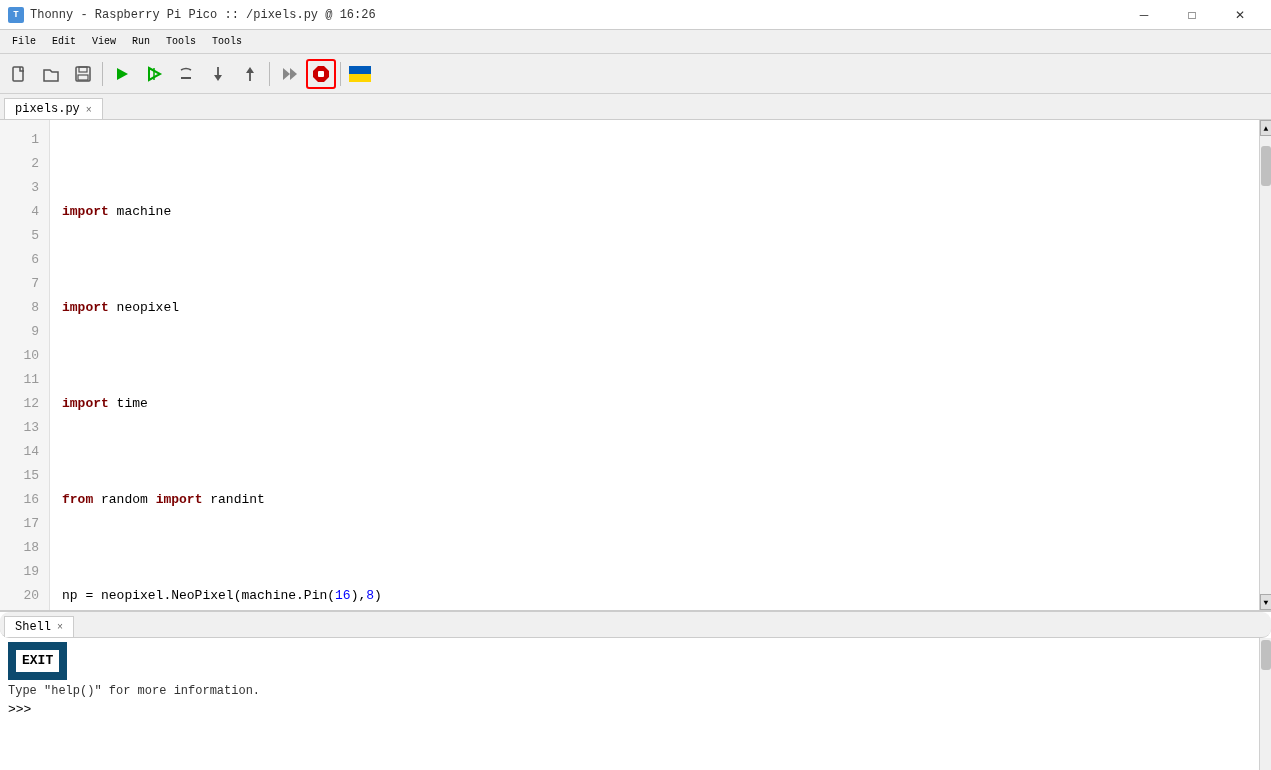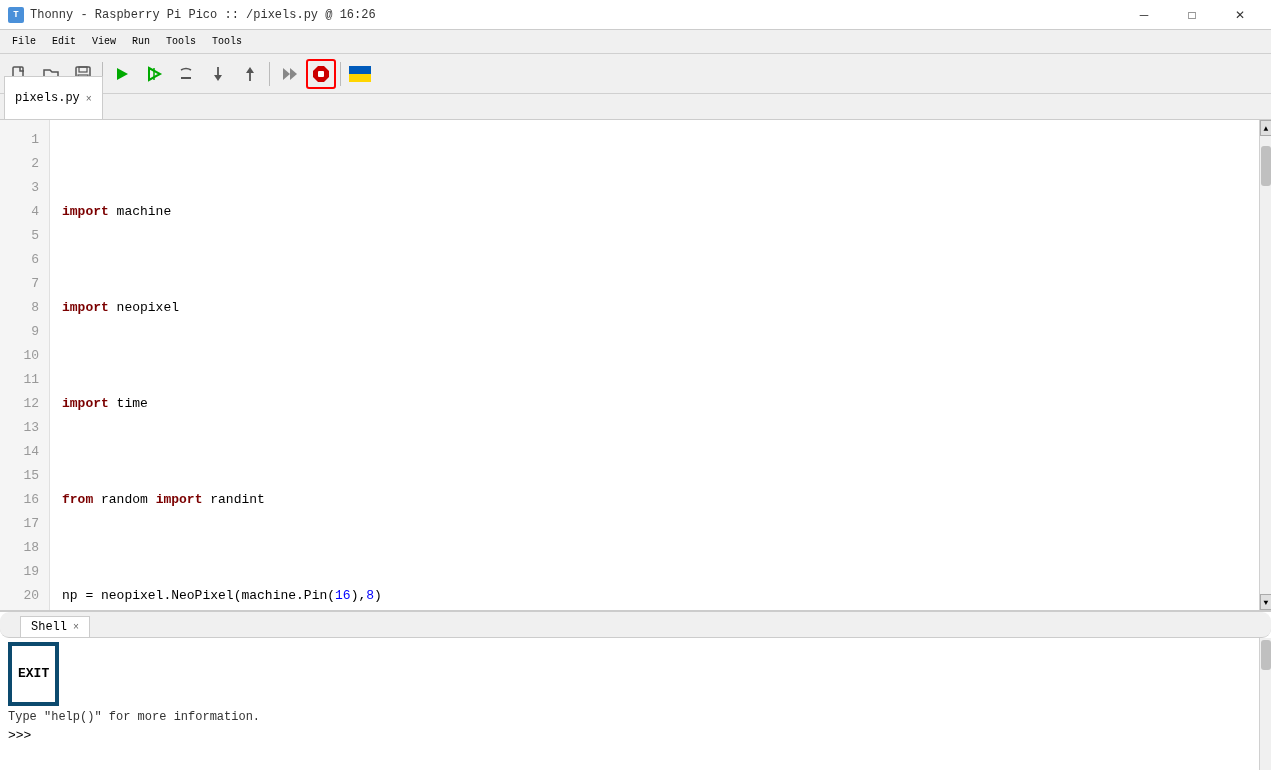--- a/index.html
+++ b/index.html
@@ -113,21 +113,21 @@
       background: #f0f0f0;
       height: 26px;
       display: flex;
       align-items: flex-end;
       padding: 0 4px;
       border-bottom: 1px solid #ccc;
     }
     .tab {
       display: flex;
       align-items: flex-end;
-      padding: 14px 10px;
+      padding: 3px 10px;
       font-size: 12px;
       background: #fff;
       border: 1px solid #ccc;
       border-bottom: none;
       cursor: pointer;
       gap: 6px;
       margin-right: 2px;
     }
     .tab-close {
       font-size: 10px;
@@ -187,21 +187,21 @@
       background: #fff;
       display: flex;
       flex-direction: column;
       border-top: 2px solid #ccc;
     }
     #shell-tabbar {
       background: #f0f0f0;
       height: 26px;
       display: flex;
       align-items: flex-end;
-      padding: 0 20px;
+      padding: 0 4px;
       border-bottom: 1px solid #ccc;
       border-radius: 9px;
     }
     .shell-tab {
       display: flex;
       align-items: center;
       padding: 3px 10px;
       font-size: 12px;
       background: #fff;
       border: 1px solid #ccc;
@@ -214,22 +214,22 @@
       padding: 4px 8px;
       font-size: 13px;
       font-family: 'Consolas', 'Courier New', monospace;
       line-height: 1.5;
       overflow-y: auto;
       background: #fff;
       color: #000;
     }
     .shell-exit-box {
       display: inline-block;
-      border: 4px solid #0c4a6e;
-      padding: 18px 6px;
+      border: 8px solid #0c4a6e;
+      padding: 1px 6px;
       color: #000;
       font-weight: bold;
       font-size: 13px;
       margin-bottom: 2px;
     }
     .shell-info {
       color: #333;
       font-size: 12px;
     }
     .shell-prompt {

